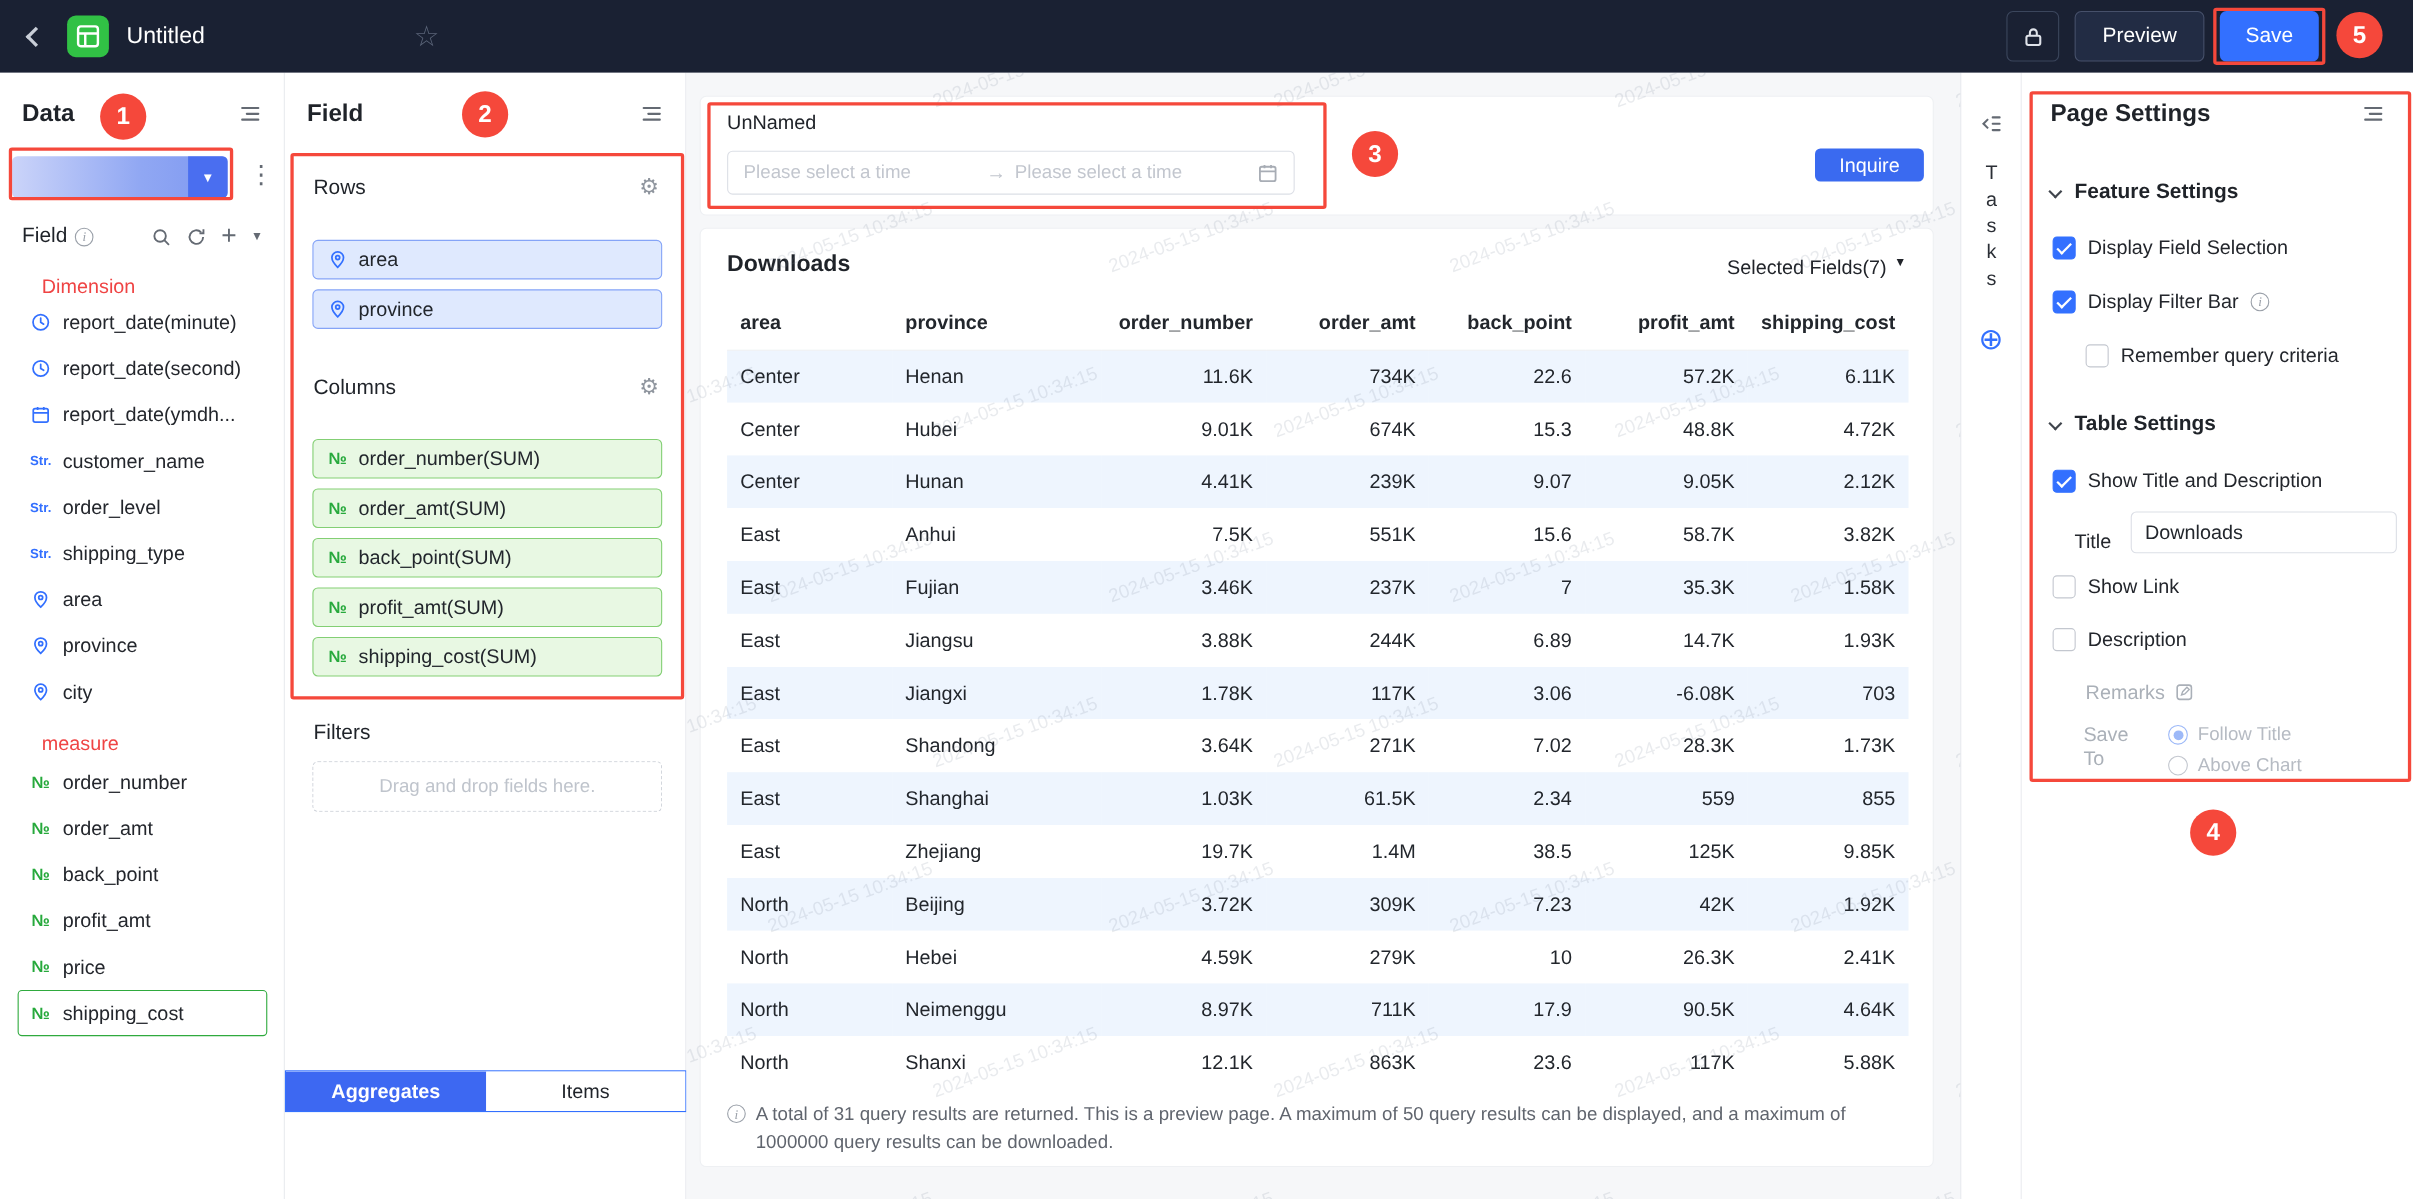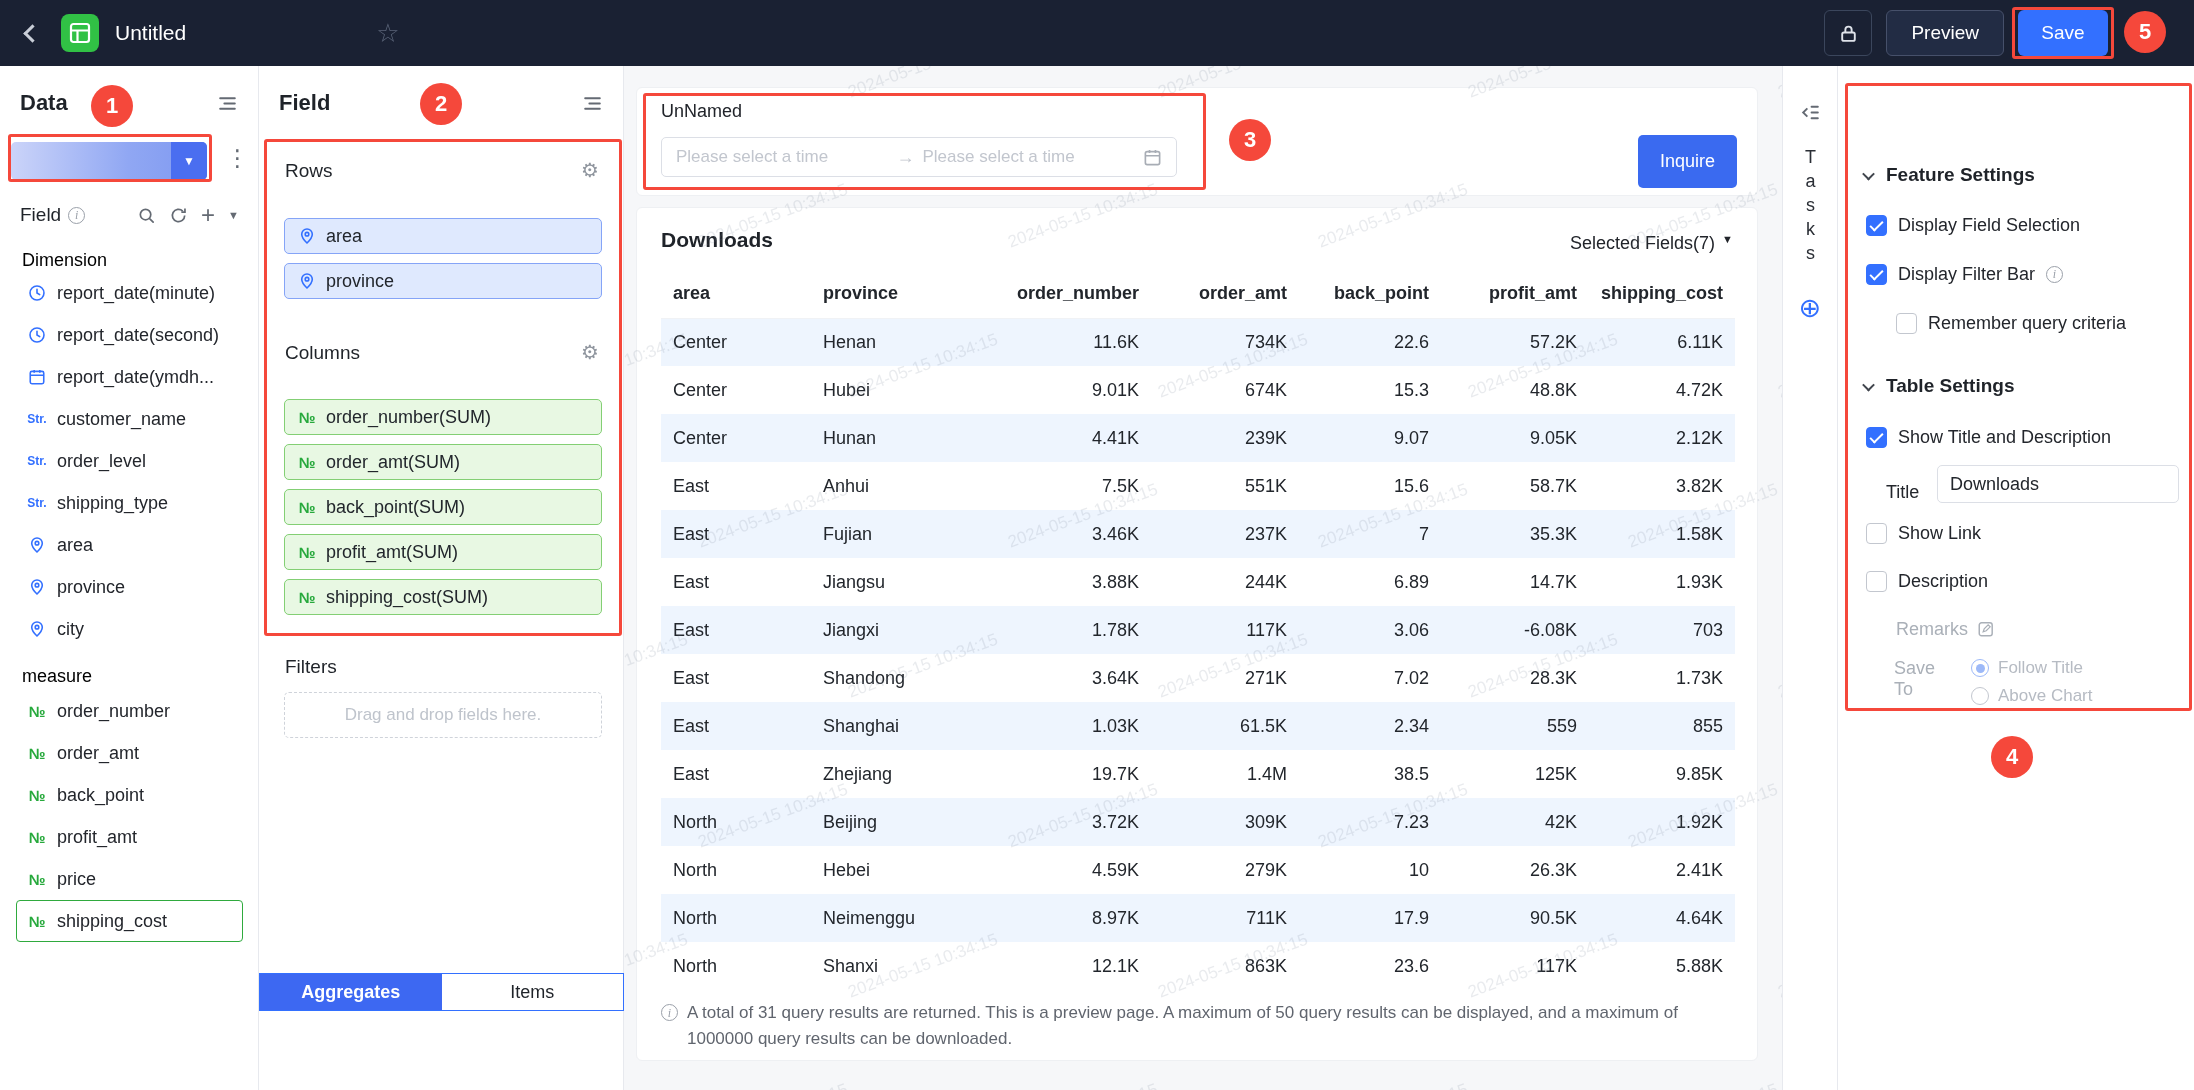--- a/index.html
+++ b/index.html
@@ -29,21 +29,21 @@
   .data-panel{position:absolute;left:0;top:66px;width:259px;height:1024px;background:#fff;border-right:1px solid #e7e9ee}
   .dataset-select{position:absolute;left:11px;top:76px;width:196px;height:38px;border-radius:5px;display:flex;overflow:hidden;cursor:pointer;background:linear-gradient(90deg,#cbd4f9,#90a7f3 60%,#7e98f1)}
   .ds-cap{margin-left:auto;width:36px;height:100%;background:#4a6ef0;display:flex;align-items:center;justify-content:center;color:#fff;font-size:12px}
   .kebab{position:absolute;left:226px;top:81px;font-size:23px;color:#646a73;cursor:pointer;line-height:1}
   .field-row{position:absolute;left:20px;top:137px;width:219px;display:flex;align-items:center;gap:7px}
   .fr-label{font-size:19px;color:#1f2329}
   .fr-icons{margin-left:auto;display:flex;align-items:center;gap:13px}
   .fr-icons>span{display:flex;cursor:pointer}
   .plus-ic{font-size:24px;color:#646a73;line-height:1}
   .caret-ic{font-size:11px;color:#646a73}
-  .sec-label{position:absolute;left:22px;font-size:18px;color:#000000}
+  .sec-label{position:absolute;left:38px;font-size:18px;color:#ef4444}
   .dim-label{top:184px}
   .meas-label{top:600px}
   .f-list{position:absolute;left:16px;width:227px}
   .dim-list{top:206px}
   .meas-list{top:624px}
   .field-item{height:42px;display:flex;align-items:center;gap:9px;padding:0 9px;border-radius:4px;border:1px solid transparent;cursor:pointer}
   .field-item.sel{border-color:#2faa3e}
   .f-ic{width:22px;display:flex;align-items:center;justify-content:center;flex:none}
   .f-label{font-size:18px;color:#23262c;white-space:nowrap;overflow:hidden;text-overflow:ellipsis}
   .str-ic{font-size:12px;font-weight:bold;color:#3370ff;letter-spacing:0}
@@ -72,21 +72,21 @@
   .update-btn{position:absolute;left:0;top:960px;width:365px;height:51px;background:#3a6af0;color:#fff;border:none;font-size:19px;cursor:pointer}
 
   
   .main-col{position:absolute;left:624px;top:66px;width:1158px;height:1024px;background:#f6f7f9}
   .filter-card{position:absolute;left:12px;top:21px;width:1122px;height:109px;background:#fff;border-radius:6px;border:1px solid #eef0f3}
   .fc-name{position:absolute;left:24px;top:13px;font-size:18px;color:#21242a}
   .range-input{position:absolute;left:24px;top:49px;width:516px;height:40px;border:1px solid #dcdfe6;border-radius:5px;background:#fff;display:flex;align-items:center;padding:0 14px;gap:8px;cursor:text}
   .range-input .ph{font-size:17px;color:#c2c6ce;flex:1;white-space:nowrap;overflow:hidden}
   .range-input .arrow{color:#c2c6ce;font-size:18px;flex:none}
   .range-input .cal{margin-left:auto;flex:none;display:flex}
-  .inquire-btn{position:absolute;right:20px;top:47px;height:53px;padding:0 22px;background:#3a6af0;color:#fff;border:none;border-radius:5px;font-size:18px;cursor:pointer}
+  .inquire-btn{position:absolute;right:8px;top:47px;height:30px;padding:0 22px;background:#3a6af0;color:#fff;border:none;border-radius:5px;font-size:18px;cursor:pointer}
 
   .table-card{position:absolute;left:12px;top:141px;width:1122px;height:854px;background:#fff;border-radius:6px;border:1px solid #eef0f3}
   .tc-title{position:absolute;left:24px;top:20px;font-size:21px;font-weight:bold;color:#1f2329}
   .sel-fields{position:absolute;right:24px;top:25px;font-size:18px;color:#21242a;display:flex;gap:7px;cursor:pointer}
   .sf-caret{font-size:11px;color:#21242a}
   .dl-table{position:absolute;left:24px;top:62px;width:1074px;border-collapse:collapse;table-layout:fixed;font-size:18px;color:#22262c}
   .dl-table th{height:48px;font-weight:bold;padding:0 12px;white-space:nowrap;overflow:hidden}
   .dl-table td{height:48px;padding:0 12px;white-space:nowrap;overflow:hidden}
   .dl-table .l{text-align:left}
   .dl-table .r{text-align:right}
@@ -567,20 +567,28 @@
       <svg width="21" height="21" viewBox="0 0 20 20">
           <path d="M11 4.5h6M11 10h6M11 15.5h6" stroke="#646a73" stroke-width="1.8" stroke-linecap="round"></path>
           <path d="M7 6l-4 4 4 4" fill="none" stroke="#646a73" stroke-width="1.8"></path>
         </svg>
     </span>
     <span class="tasks-label">Tasks</span>
     <span class="tasks-add">⊕</span>
   </aside>
 
   <aside class="settings-panel">
+    <div class="panel-head">
+      <span class="panel-title">Page Settings</span>
+      <span class="list-icon">
+        <svg width="21" height="21" viewBox="0 0 20 20">
+            <path d="M3 5h14M7 10h10M3 15h14" stroke="#646a73" stroke-width="1.8" stroke-linecap="round"></path>
+          </svg>
+      </span>
+    </div>
     <div class="settings-body">
       <div class="sec-head" style="top:94px">
         <span class="chev"></span>
         <span>Feature Settings</span>
       </div>
       <div class="cb-row" style="top:144px">
         <span class="cb on"></span>
         <span class="cb-label">Display Field Selection</span>
       </div>
       <div class="cb-row" style="top:193px">

